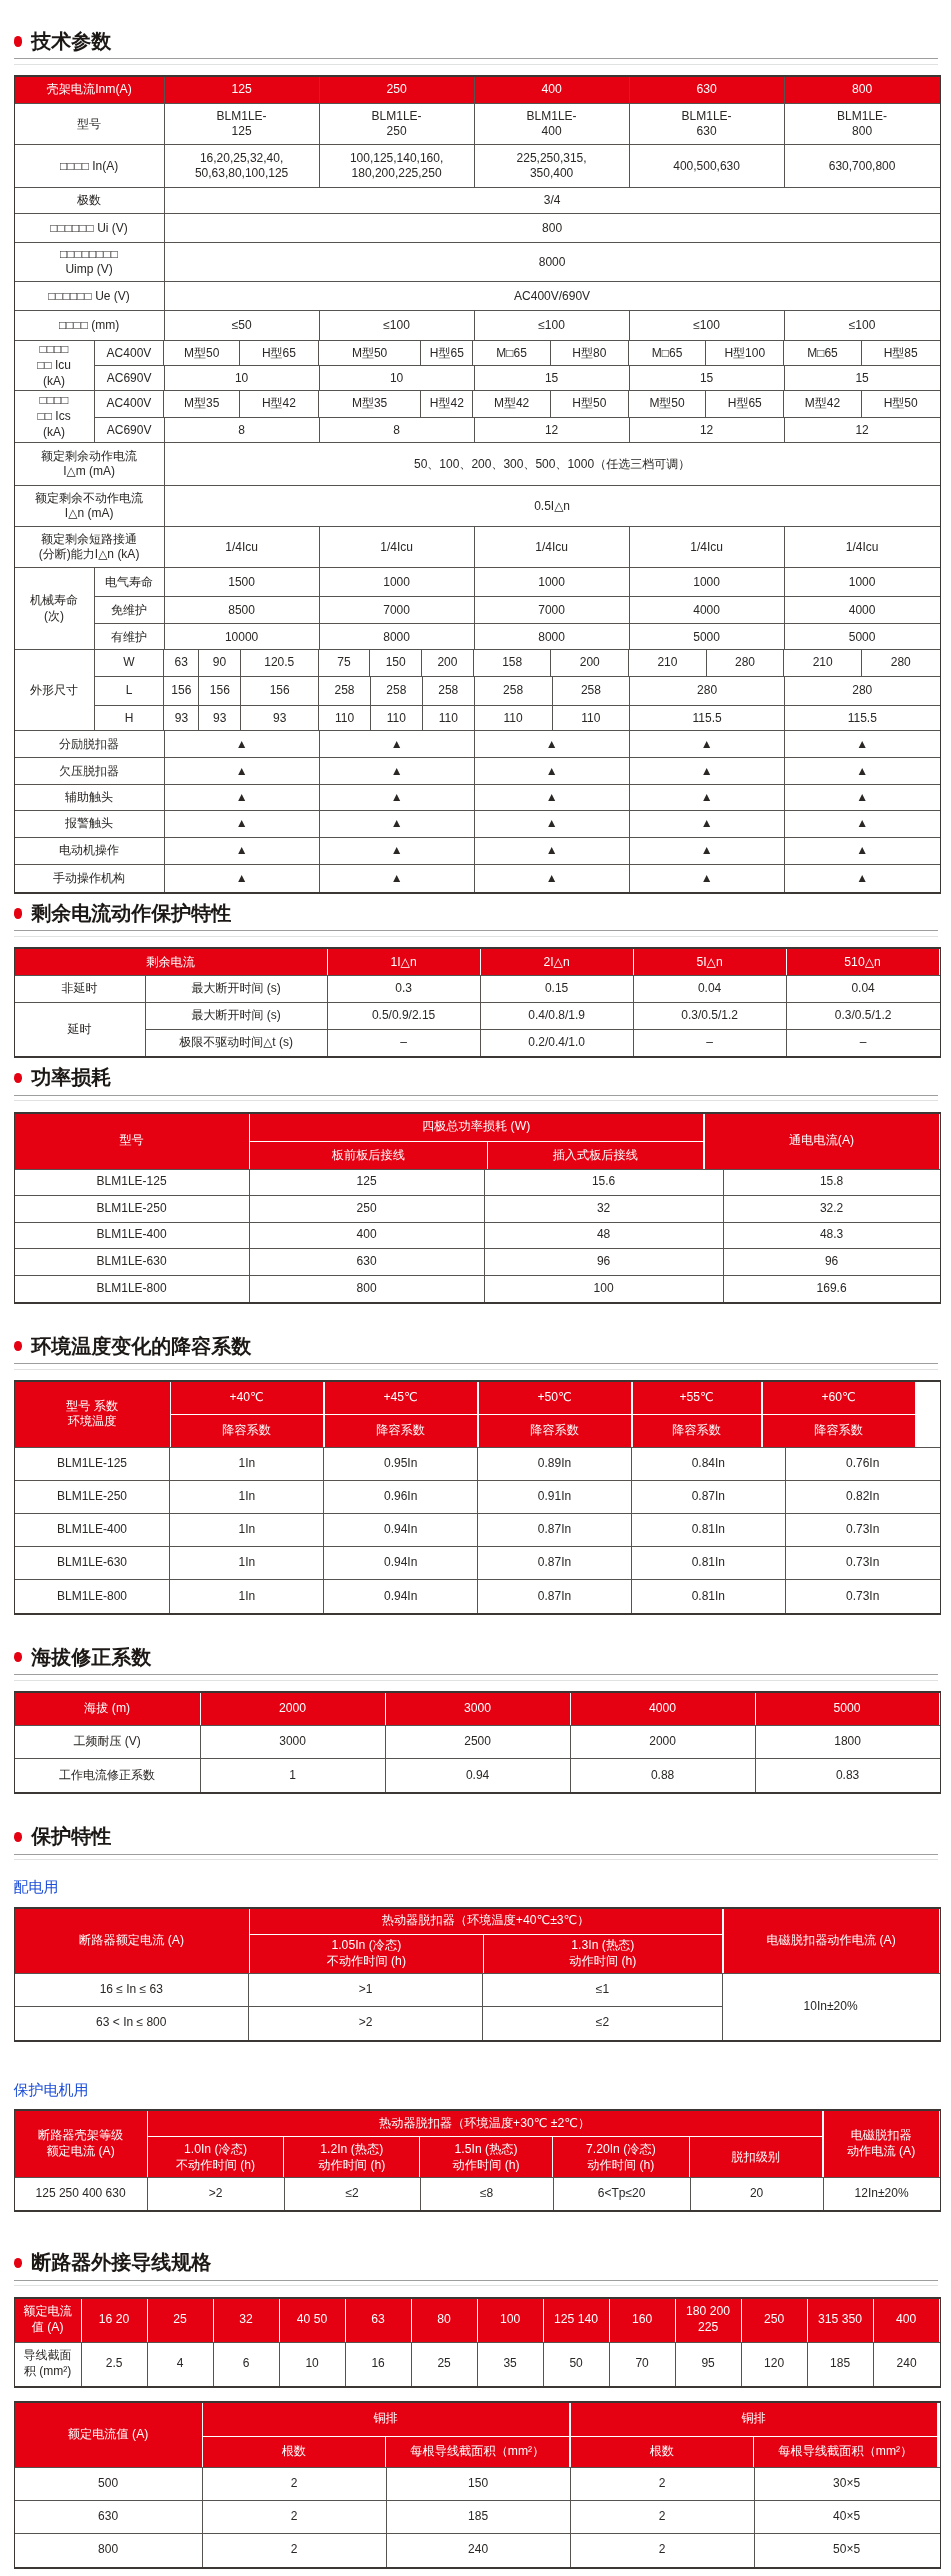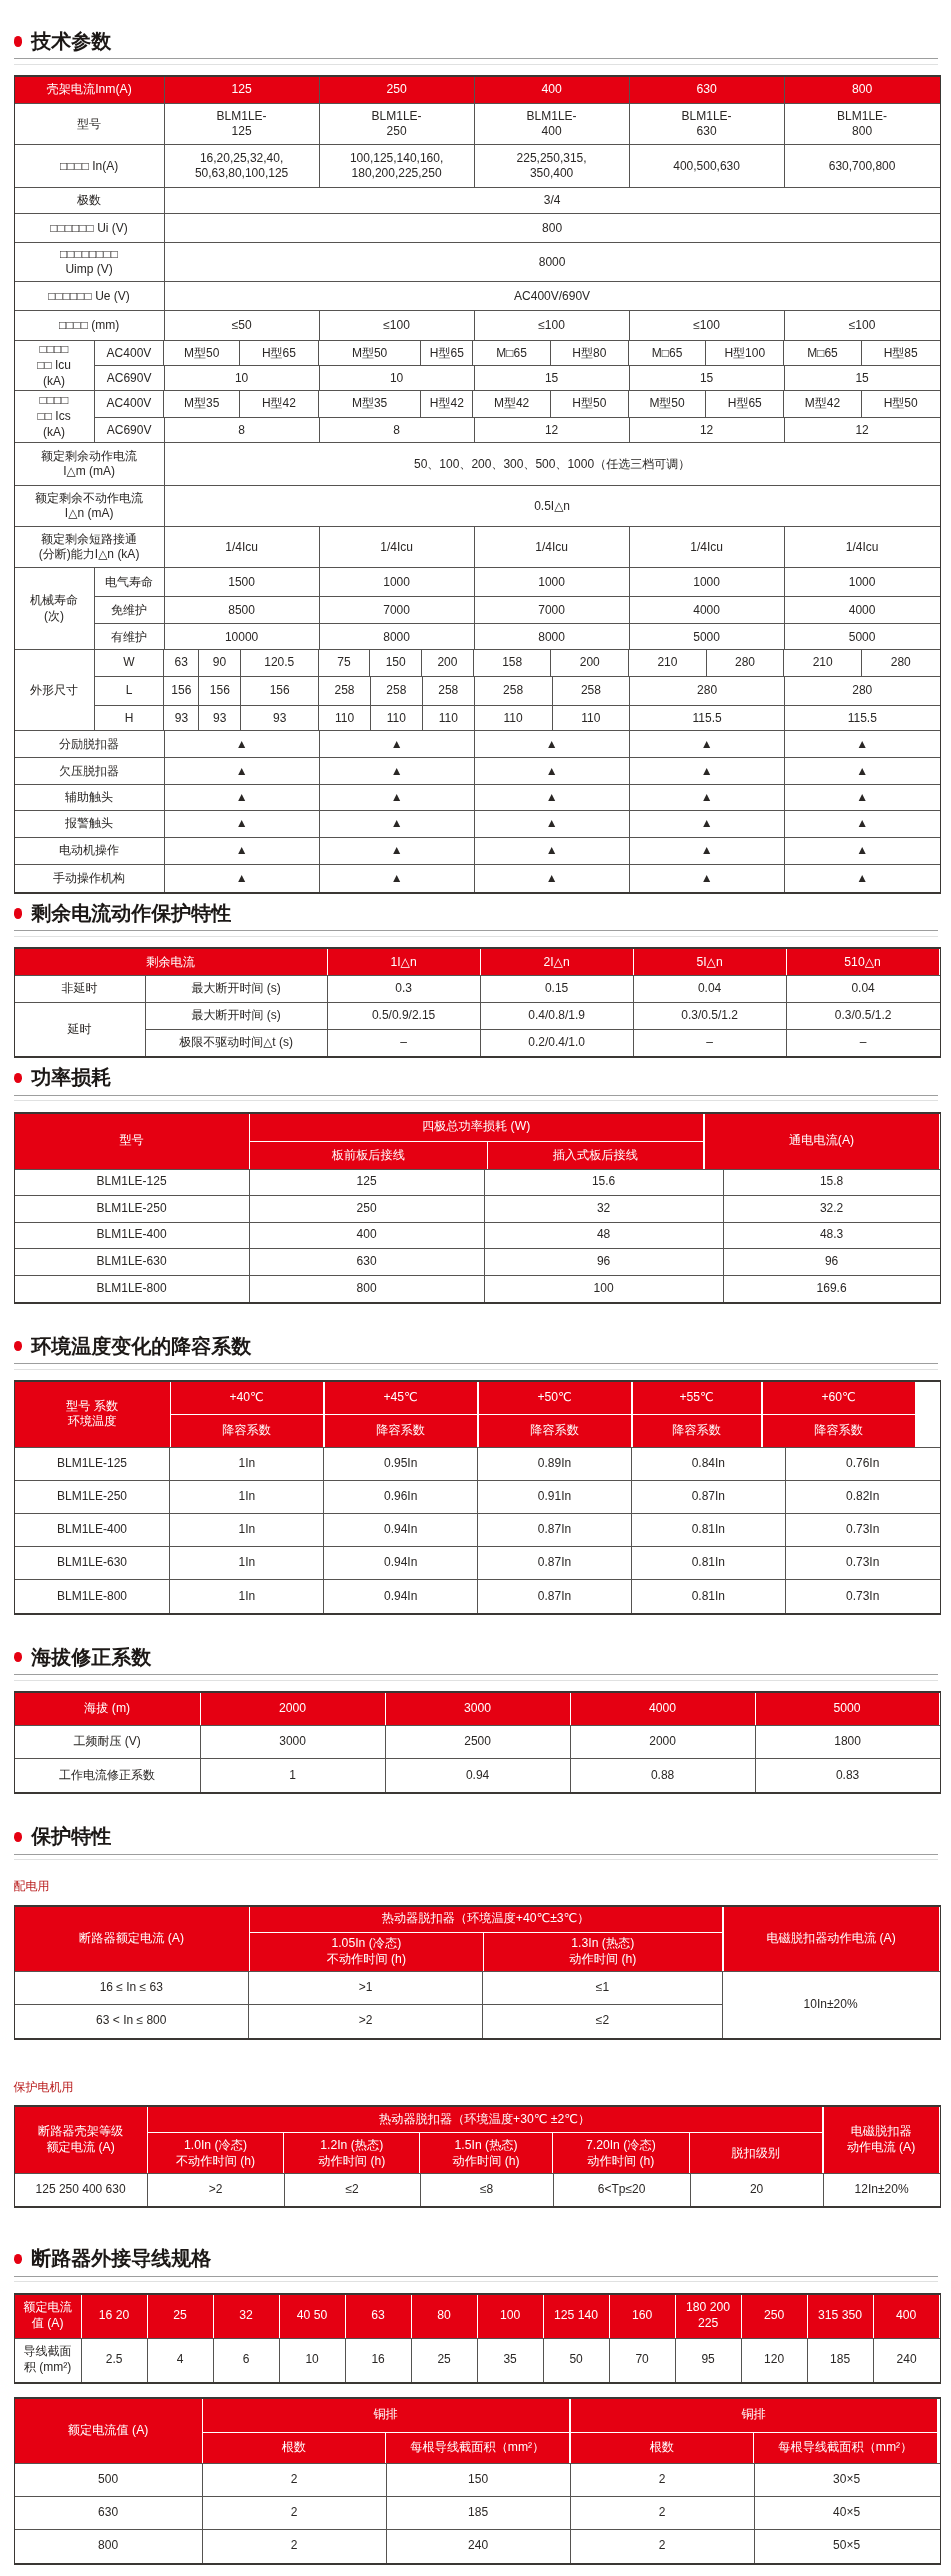--- a/index.html
+++ b/index.html
@@ -1,21 +1,21 @@
 <!DOCTYPE html>
 <html style="font-size:11px"><head>
 <meta charset="utf-8">
 <style>
   html,body{margin:0;padding:0;background:#fff;}
   body{font-family:"Liberation Sans","DejaVu Sans",sans-serif;color:#231815;}
   .page{width:952px;min-height:2576px;box-sizing:border-box;padding:30px 13.6px 61px 13.6px;background:#ffffff;}
   .sec-head{display:flex;align-items:center;font-size:20px;font-weight:bold;color:#1c1816;line-height:23px;}
   .sec-head .dot{width:8.8px;height:10.2px;border-radius:50%;background:#e50012;margin-right:8.8px;flex:0 0 auto;}
   .rule{height:4.8px;border-top:1.4px solid #9d9e9e;border-bottom:1.4px solid #e0e1e1;margin-top:5.4px;}
-  .sub-head{font-size:12px;color:#b91c1c;margin:17.7px 0 9.5px 0;}
+  .sub-head{font-size:15px;color:#1d4ed8;margin:17.7px 0 9.5px 0;}
   .mt-sec{margin-top:31px;}
   .tbl{margin-top:10.2px;border:1.4px solid #3a3734;border-top-width:2px;border-bottom-width:2px;box-sizing:content-box;overflow:hidden;}
   .trow{display:flex;border-bottom:1.4px solid #565351;box-sizing:border-box;}
   .trow.last{border-bottom:none;}
   .tcell{display:flex;flex-direction:column;justify-content:center;align-items:center;text-align:center;
          border-right:0.7px solid #565351;box-sizing:border-box;font-size:12px;line-height:1.3;color:#2a2725;padding:0.7px 1.4px;overflow:hidden;}
   .tcell.lastc{border-right:none;}
   .tcell.red{background:#e50012;color:#ffffff;font-size:12.2px;}
   .tcell.grp{display:block;padding:0;overflow:hidden;}
   .ln{white-space:nowrap;}

